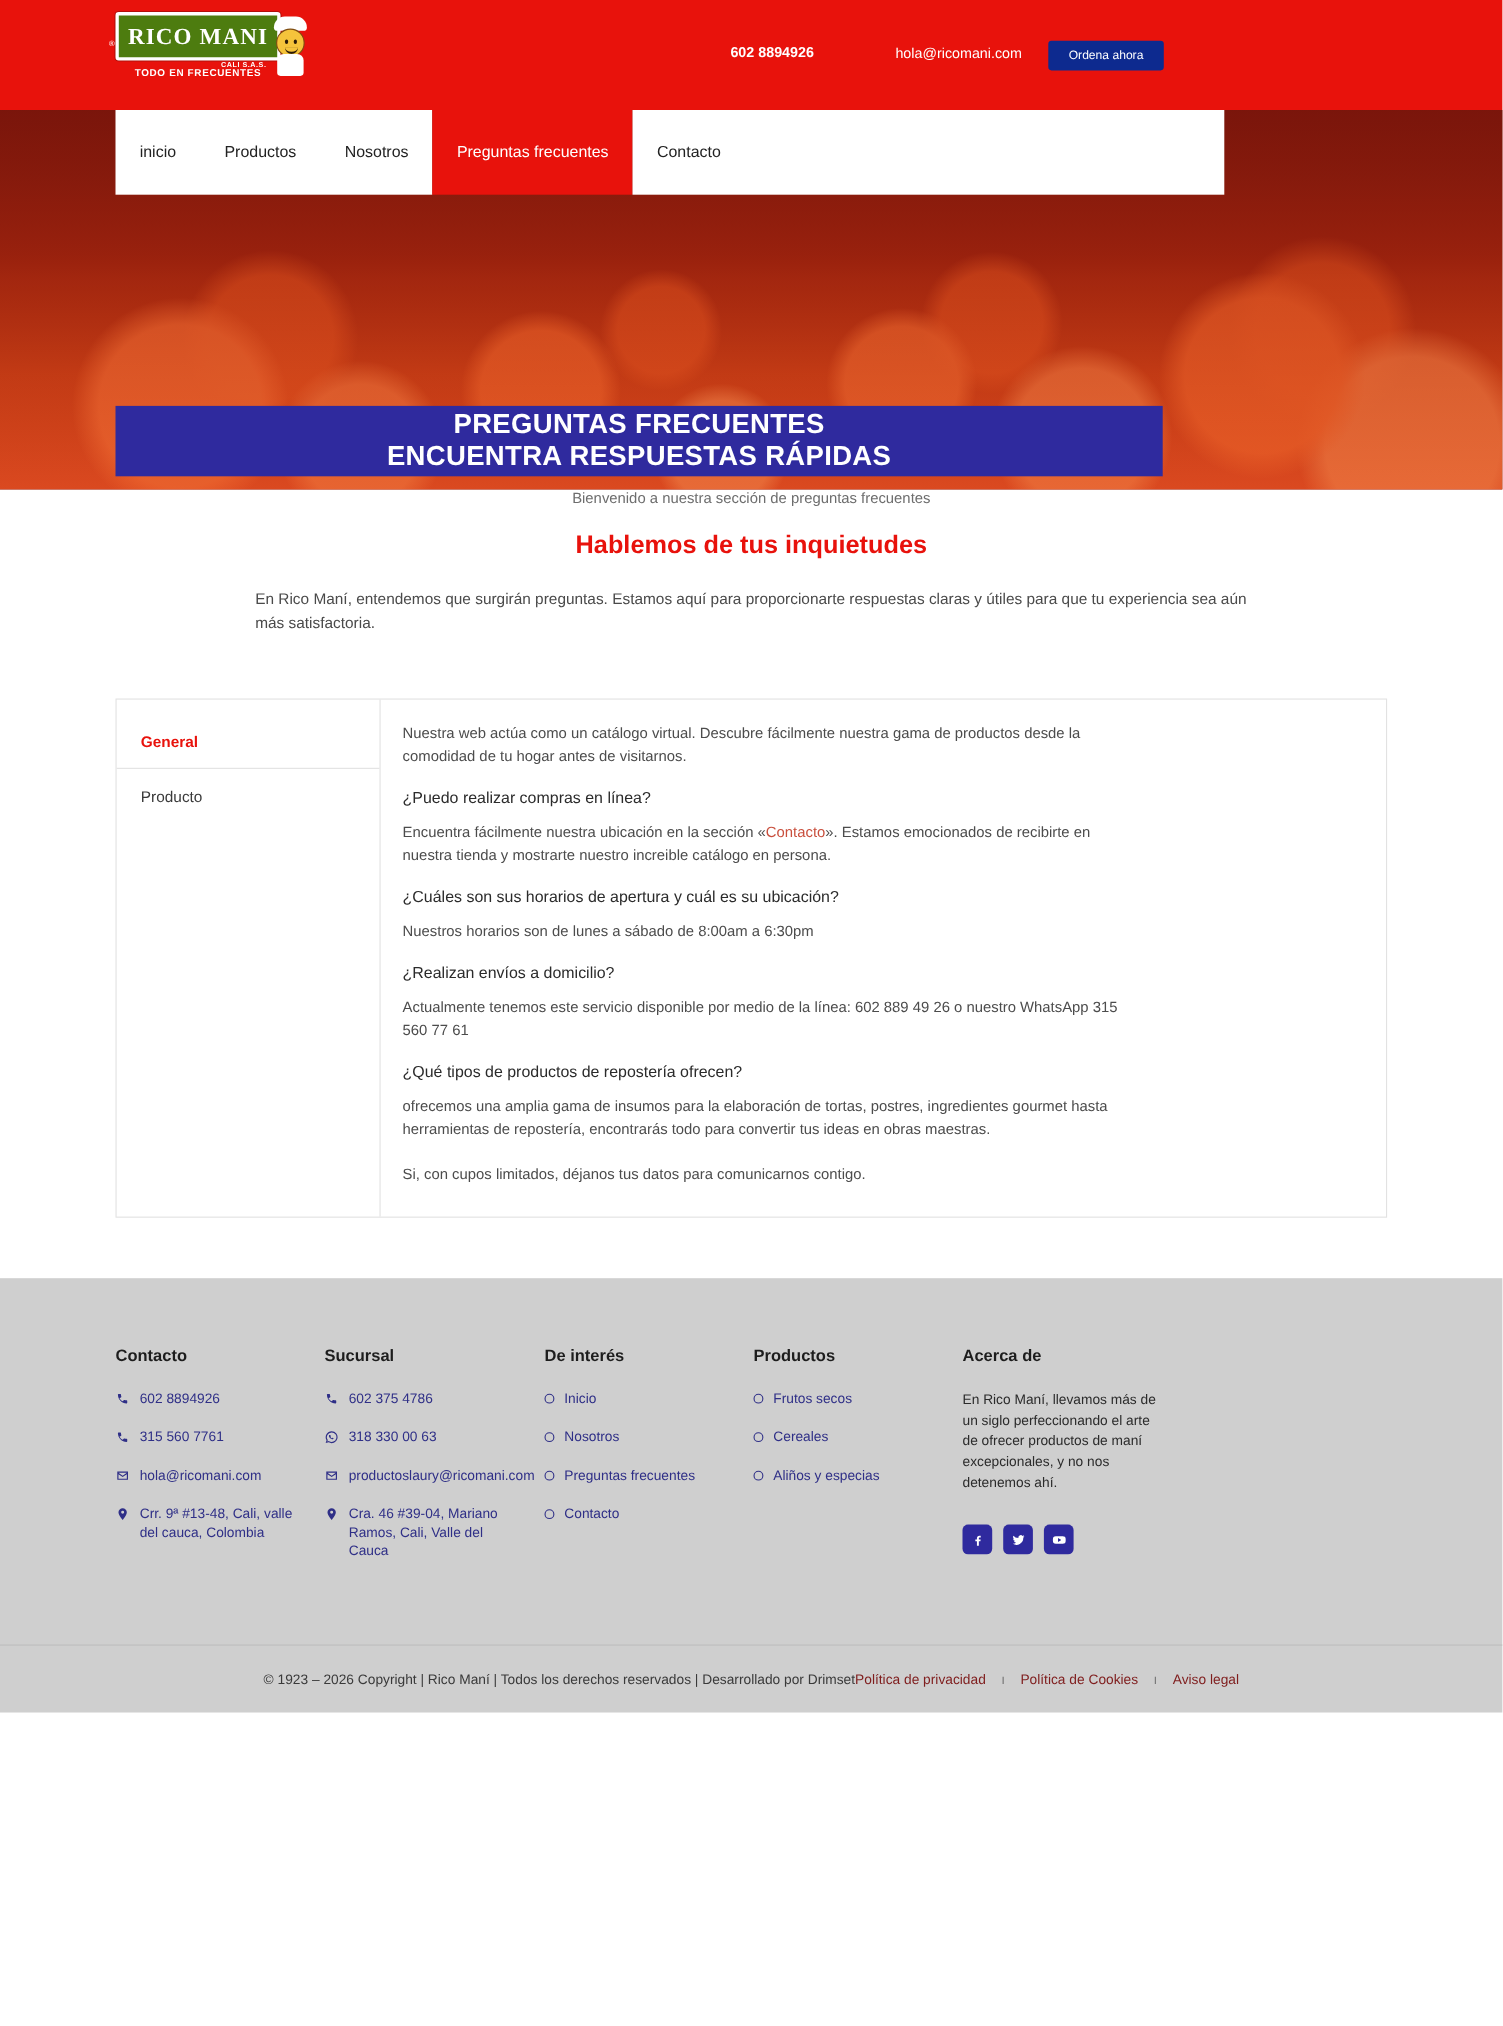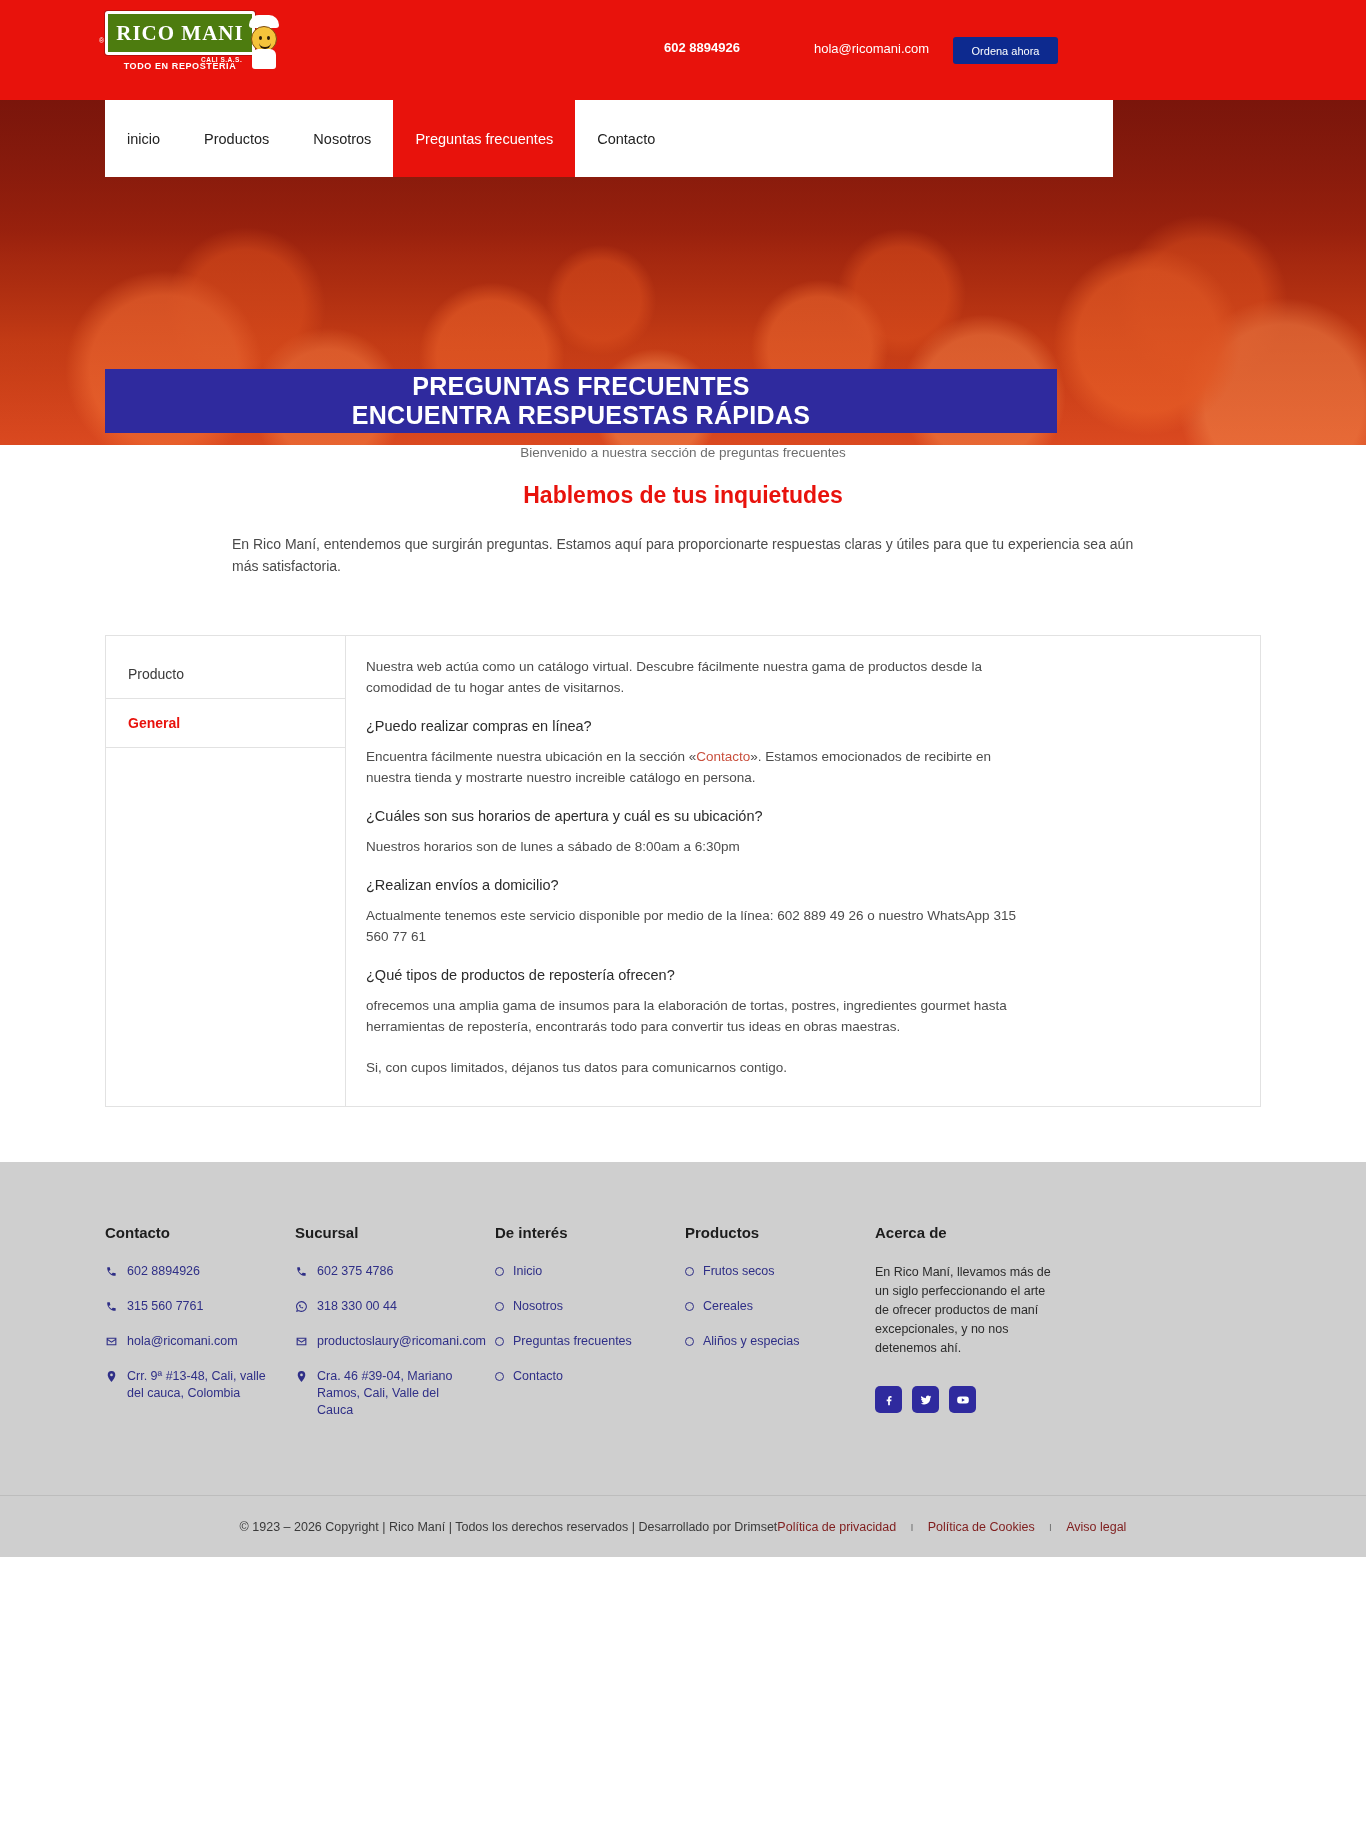--- a/index.html
+++ b/index.html
@@ -382,21 +382,21 @@
 </head>
 <body>
 
 <div class="topbar">
   <div class="logo-wrap">
     <div class="logo-plate">
       <span class="logo-reg">®</span>
       <span class="brand">RICO MANI</span>
     </div>
     <div class="logo-cali">CALI S.A.S.</div>
-    <div class="logo-sub">TODO EN REPOSTERIA</div>
+    <div class="logo-sub">TODO EN FRECUENTES</div>
     <div class="chef">
       <div class="hat"></div>
       <div class="face">
         <div class="eye l"></div>
         <div class="eye r"></div>
         <div class="smile"></div>
       </div>
       <div class="body"></div>
     </div>
   </div>
@@ -431,22 +431,22 @@
 </div>
 
 <div class="intro">
   <div class="intro-eyebrow">Bienvenido a nuestra sección de preguntas frecuentes</div>
   <div class="intro-title">Hablemos de tus inquietudes</div>
   <div class="intro-para">En Rico Maní, entendemos que surgirán preguntas. Estamos aquí para proporcionarte respuestas claras y útiles para que tu experiencia sea aún más satisfactoria.</div>
 </div>
 
 <div class="faq">
   <div class="faq-side">
+    <div class="faq-tab active">General</div>
     <div class="faq-tab">Producto</div>
-    <div class="faq-tab active">General</div>
   </div>
   <div class="faq-body">
 
     <p class="faq-a">Nuestra web actúa como un catálogo virtual. Descubre fácilmente nuestra gama de productos desde la comodidad de tu hogar antes de visitarnos.</p>
 
     <p class="faq-q">¿Puedo realizar compras en línea?</p>
     <p class="faq-a"><span>Encuentra fácilmente nuestra ubicación en la sección «</span><span class="lnk">Contacto</span><span>». Estamos emocionados de recibirte en nuestra tienda y mostrarte nuestro increible catálogo en persona.</span></p>
 
     <p class="faq-q">¿Cuáles son sus horarios de apertura y cuál es su ubicación?</p>
     <p class="faq-a">Nuestros horarios son de lunes a sábado de 8:00am a 6:30pm</p>
@@ -509,21 +509,21 @@
             </svg>
           </span>
         <span class="txt">602 375 4786</span>
       </div>
       <div class="frow">
         <span class="ficon">
             <svg viewBox="0 0 24 24">
               <path d="M12 2a10 10 0 0 0-8.6 15.1L2 22l5-1.3A10 10 0 1 0 12 2zm0 2a8 8 0 1 1-4.2 14.8l-.4-.2-2.6.7.7-2.5-.2-.4A8 8 0 0 1 12 4zm-3.2 4.2c-.2 0-.5.1-.7.4-.3.3-.7.8-.7 1.7s.6 1.8 1.7 3 2.4 1.9 3.6 2.1c.9.2 1.5.1 1.9-.2.4-.3.6-.8.6-1.1 0-.2 0-.3-.2-.4l-1.4-.7c-.2-.1-.4 0-.5.1l-.5.6c-.1.1-.2.1-.4 0-.5-.2-1.1-.6-1.6-1.2-.4-.5-.5-.8-.6-1 0-.1 0-.2.1-.3l.4-.5c.1-.1.1-.3 0-.5l-.6-1.4c-.1-.3-.3-.3-.5-.3h-.1z"></path>
             </svg>
           </span>
-        <span class="txt">318 330 00 44</span>
+        <span class="txt">318 330 00 63</span>
       </div>
       <div class="frow">
         <span class="ficon">
             <svg viewBox="0 0 24 24">
               <path d="M3 5h18v14H3V5zm2 2v.3l7 4.7 7-4.7V7H5zm0 2.7V17h14V9.7l-7 4.6-7-4.6z"></path>
             </svg>
           </span>
         <span class="txt">productoslaury@ricomani.com</span>
       </div>
       <div class="frow">

